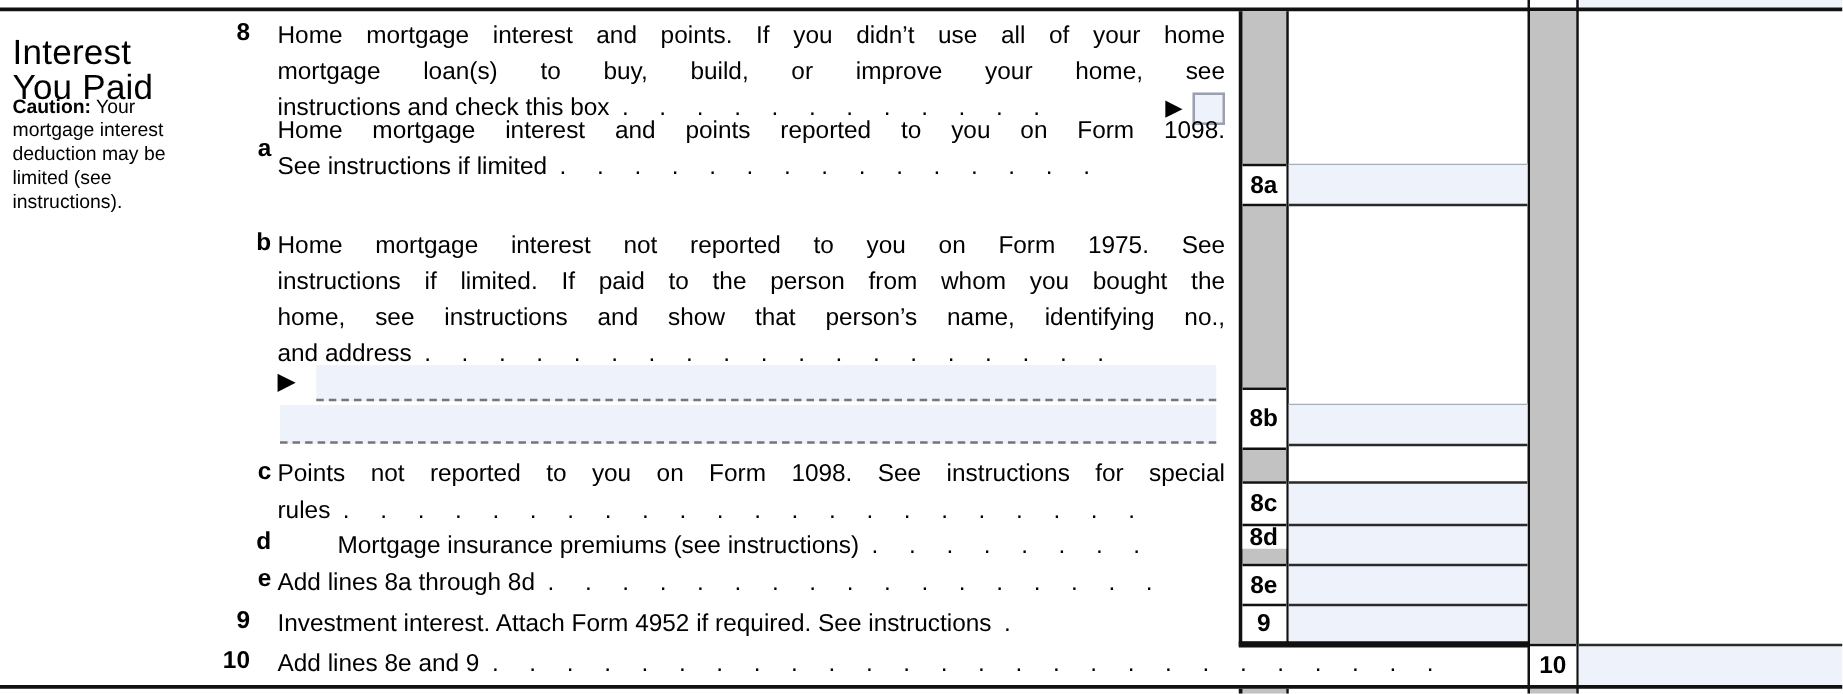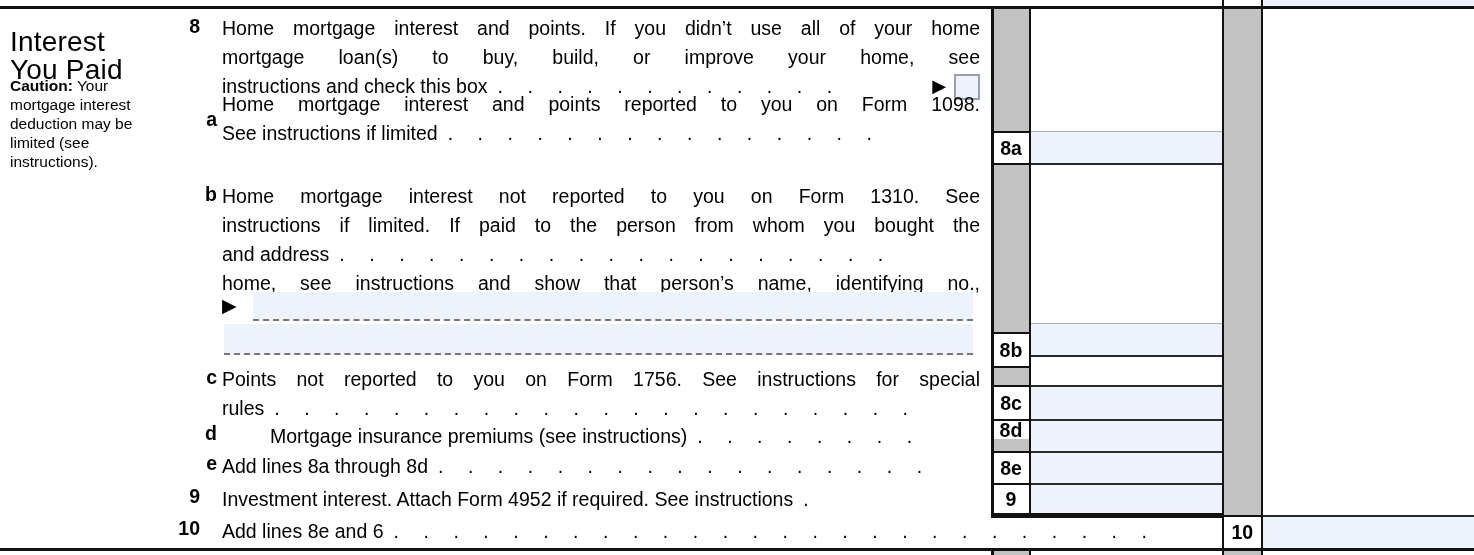--- a/index.html
+++ b/index.html
@@ -26,21 +26,21 @@
   .graycol2{left:1224px;top:9px;width:36.5px;height:506px;}
   .graycol2b{left:1224px;top:551px;width:36.5px;height:4px;}
   .thickbar9{left:991px;top:513px;width:231.5px;height:4.5px;background:#111;}
   
   .lbox{
     left:993.5px;width:35px;background:#fff;display:flex;align-items:center;
     justify-content:center;font-weight:bold;font-size:19.5px;
     border-top:2px solid #111;
   }
   .lb8a{top:131px;height:34px;border-bottom:2.5px solid #111;}
-  .lb8b{top:332px;height:36px;border-bottom:2.5px solid #111;}
+  .lb8b{top:310px;height:50px;border-bottom:2.5px solid #111;}
   .lb8c{top:385px;height:34px;}
   .lb8d{top:419px;height:20px;}
   .lb8e{top:451px;height:32px;}
   .lb9{top:483px;height:30px;}
   .lb10{left:1224px;top:515px;width:36.5px;height:33px;background:#fff;
     border-top:2.5px solid #111;display:flex;align-items:center;justify-content:center;
     font-weight:bold;font-size:19.5px;}
   
   .field{left:1031px;width:190.5px;background:#eef2fb;font-size:17px;padding:2px 6px;}
   .f8a{top:131px;height:34px;border-top:1.5px solid #a9aebc;border-bottom:2.5px solid #2a2a2a;}
@@ -114,36 +114,36 @@
 <div class="abs tb tb8a">
   <div class="t just">Home mortgage interest and points reported to you on Form 1098.</div>
   <div class="t flexline">
     <span class="txt">See instructions if limited</span>
     <span class="dots">...............</span>
   </div>
 </div>
 
 <div class="abs letter lb">b</div>
 <div class="abs tb tb8b">
-  <div class="t just">Home mortgage interest not reported to you on Form 1310. See</div>
+  <div class="t just">Home mortgage interest not reported to you on Form 1975. See</div>
   <div class="t just">instructions if limited. If paid to the person from whom you bought the</div>
+  <div class="t just">home, see instructions and show that person’s name, identifying no.,</div>
   <div class="t flexline">
     <span class="txt">and address</span>
     <span class="dots">...................</span>
   </div>
-  <div class="t just">home, see instructions and show that person’s name, identifying no.,</div>
 </div>
 
 <span class="abs wi-arrow">▶</span>
 <div class="abs wi wi1"></div>
 <div class="abs wi wi2"></div>
 
 <div class="abs letter lc">c</div>
 <div class="abs tb tb8c">
-  <div class="t just">Points not reported to you on Form 1756. See instructions for special</div>
+  <div class="t just">Points not reported to you on Form 1098. See instructions for special</div>
   <div class="t flexline">
     <span class="txt">rules</span>
     <span class="dots">......................</span>
   </div>
 </div>
 
 <div class="abs letter ld">d</div>
 <div class="abs tb tb8d">
   <div class="t flexline">
     <span class="txt">Mortgage insurance premiums (see instructions)</span>
@@ -163,21 +163,21 @@
 <div class="abs tb tb9">
   <div class="t flexline">
     <span class="txt">Investment interest. Attach Form 4952 if required. See instructions</span>
     <span class="dots">.</span>
   </div>
 </div>
 
 <div class="abs num n10">10</div>
 <div class="abs tb tb10">
   <div class="t flexline">
-    <span class="txt">Add lines 8e and 6</span>
+    <span class="txt">Add lines 8e and 9</span>
     <span class="dots">..........................</span>
   </div>
 </div>
 
 <div class="abs lbox lb8a">8a</div>
 <div class="abs lbox lb8b">8b</div>
 <div class="abs lbox lb8c">8c</div>
 <div class="abs lbox lb8d">8d</div>
 <div class="abs lbox lb8e">8e</div>
 <div class="abs lbox lb9">9</div>

